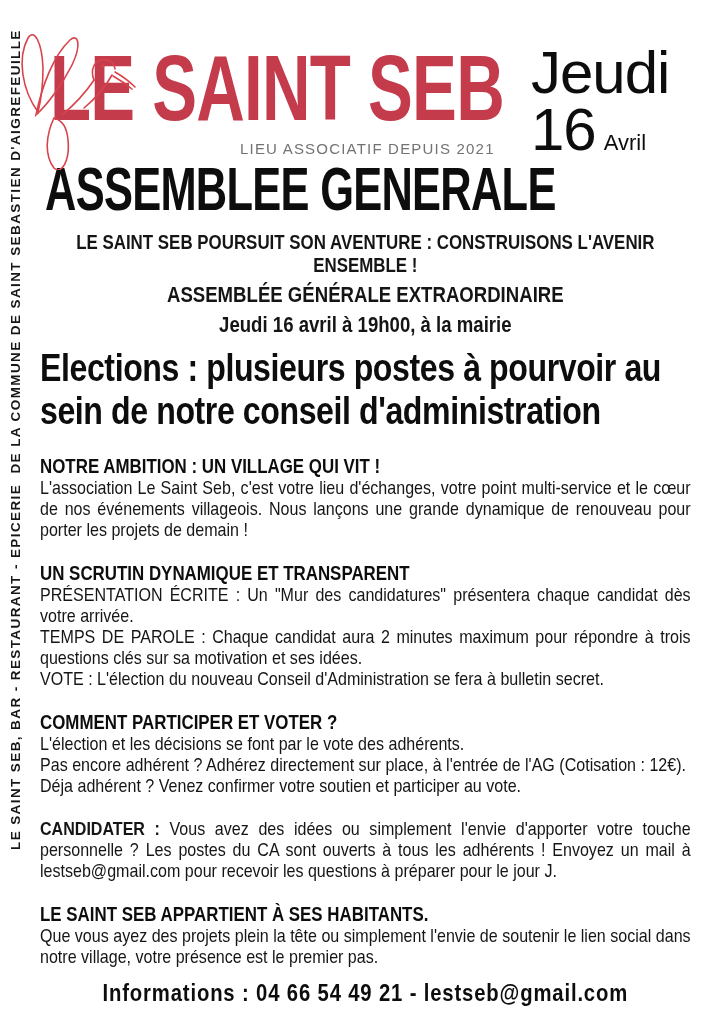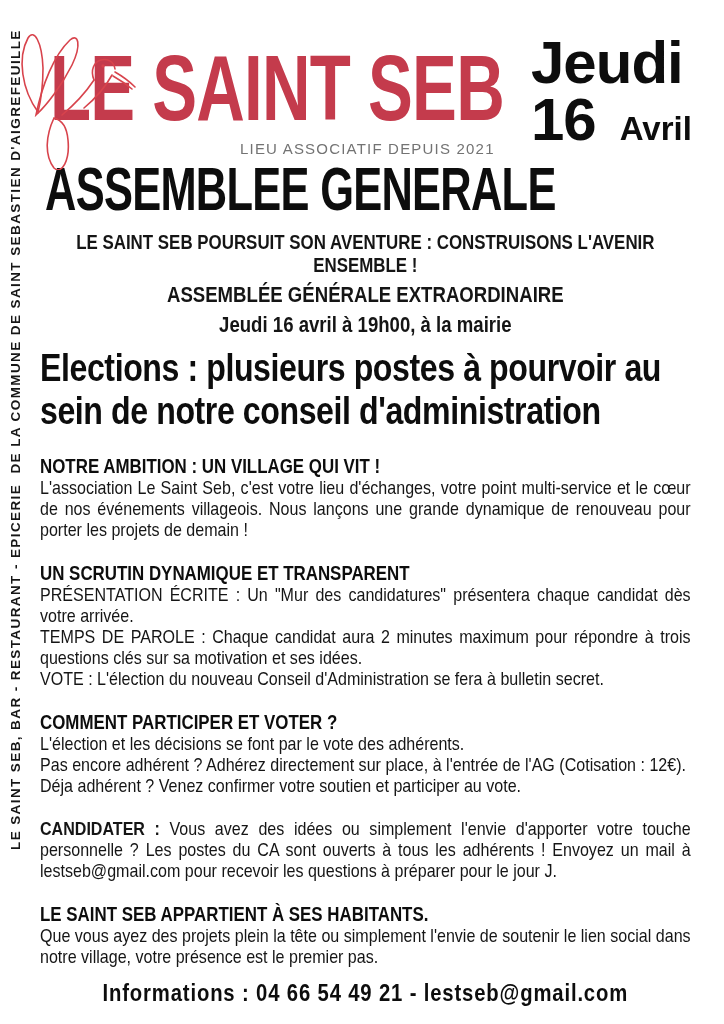--- a/index.html
+++ b/index.html
@@ -24,25 +24,25 @@
     letter-spacing: -1px; white-space: nowrap;
     transform: scaleX(0.73); transform-origin: 0 0;
     color: #c43b4c; z-index: 2;
   }
   .brand-subtitle {
     position: absolute; left: 240px; top: 140px;
     font-size: 15px; font-weight: 400; letter-spacing: 1.2px;
     color: #737373; white-space: nowrap;
   }
   .date-block {
-    position: absolute; left: 531px; top: 34px;
-    color: #0d0d0d; font-weight: 700; white-space: nowrap;
+    position: absolute; left: 531px; top: 44px;
+    color: #0d0d0d; font-weight: 400; white-space: nowrap;
   }
   .date-block .line { font-size: 60px; line-height: 57px; letter-spacing: -1px; }
-  .date-block .month { font-size: 33px; margin-left: 24px; letter-spacing: 0; }
+  .date-block .month { font-size: 22px; margin-left: 8px; letter-spacing: 0; }
   .ag-heading {
     position: absolute; left: 45px; top: 158px;
     margin: 0; font-size: 62px; font-weight: 700; line-height: 1;
     white-space: nowrap; letter-spacing: -1px;
     transform: scaleX(0.70); transform-origin: 0 0;
     color: #0d0d0d;
   }
 
   
   .vtext {

